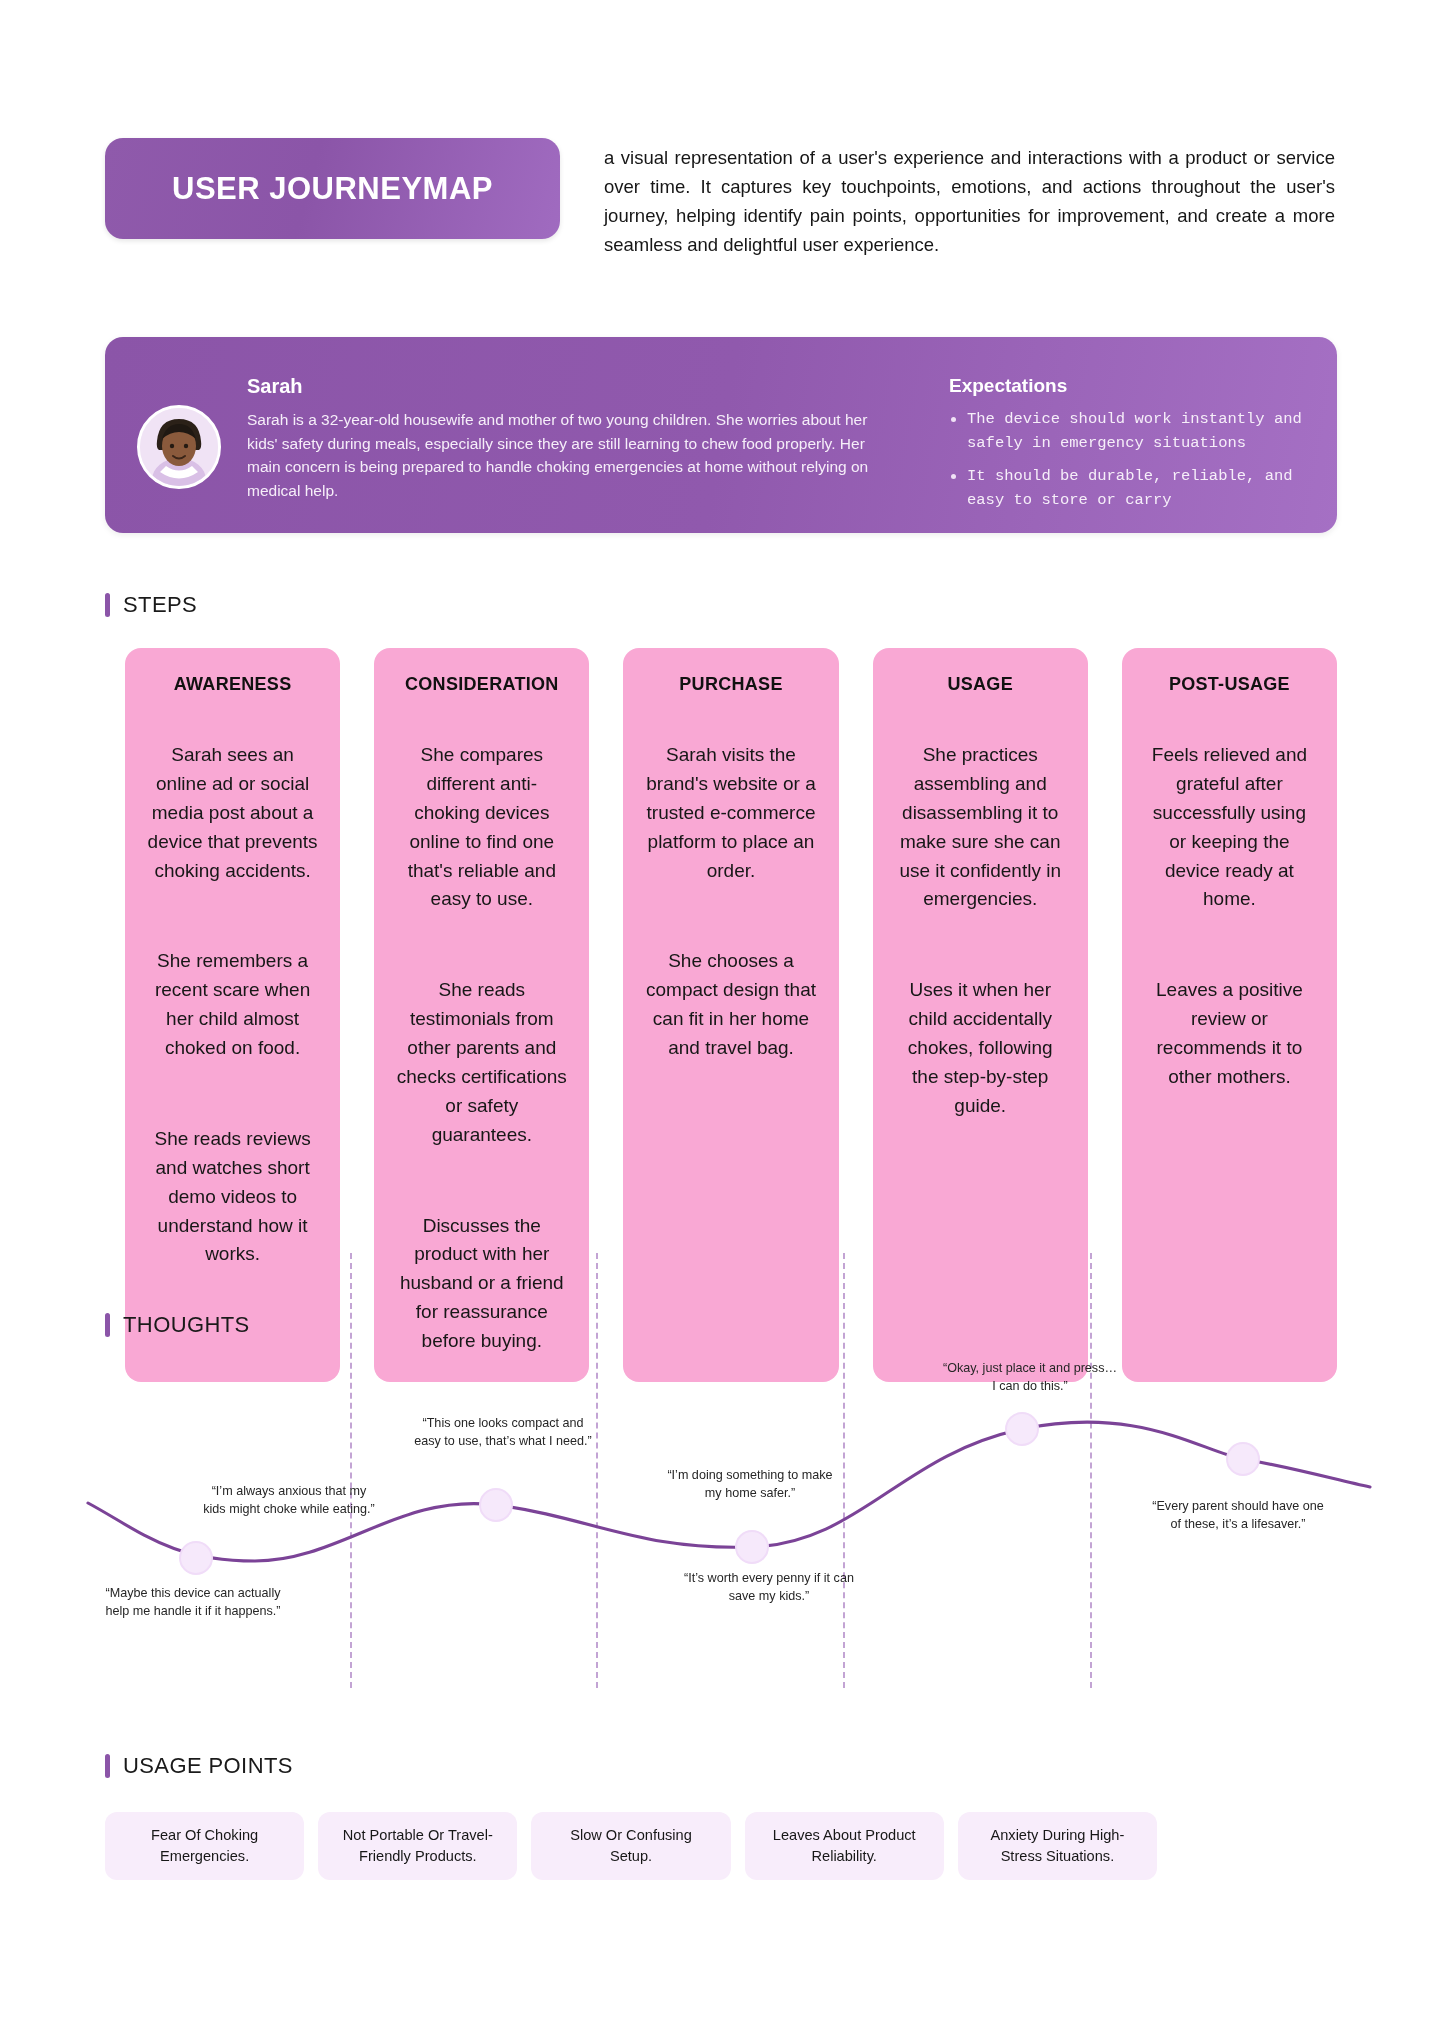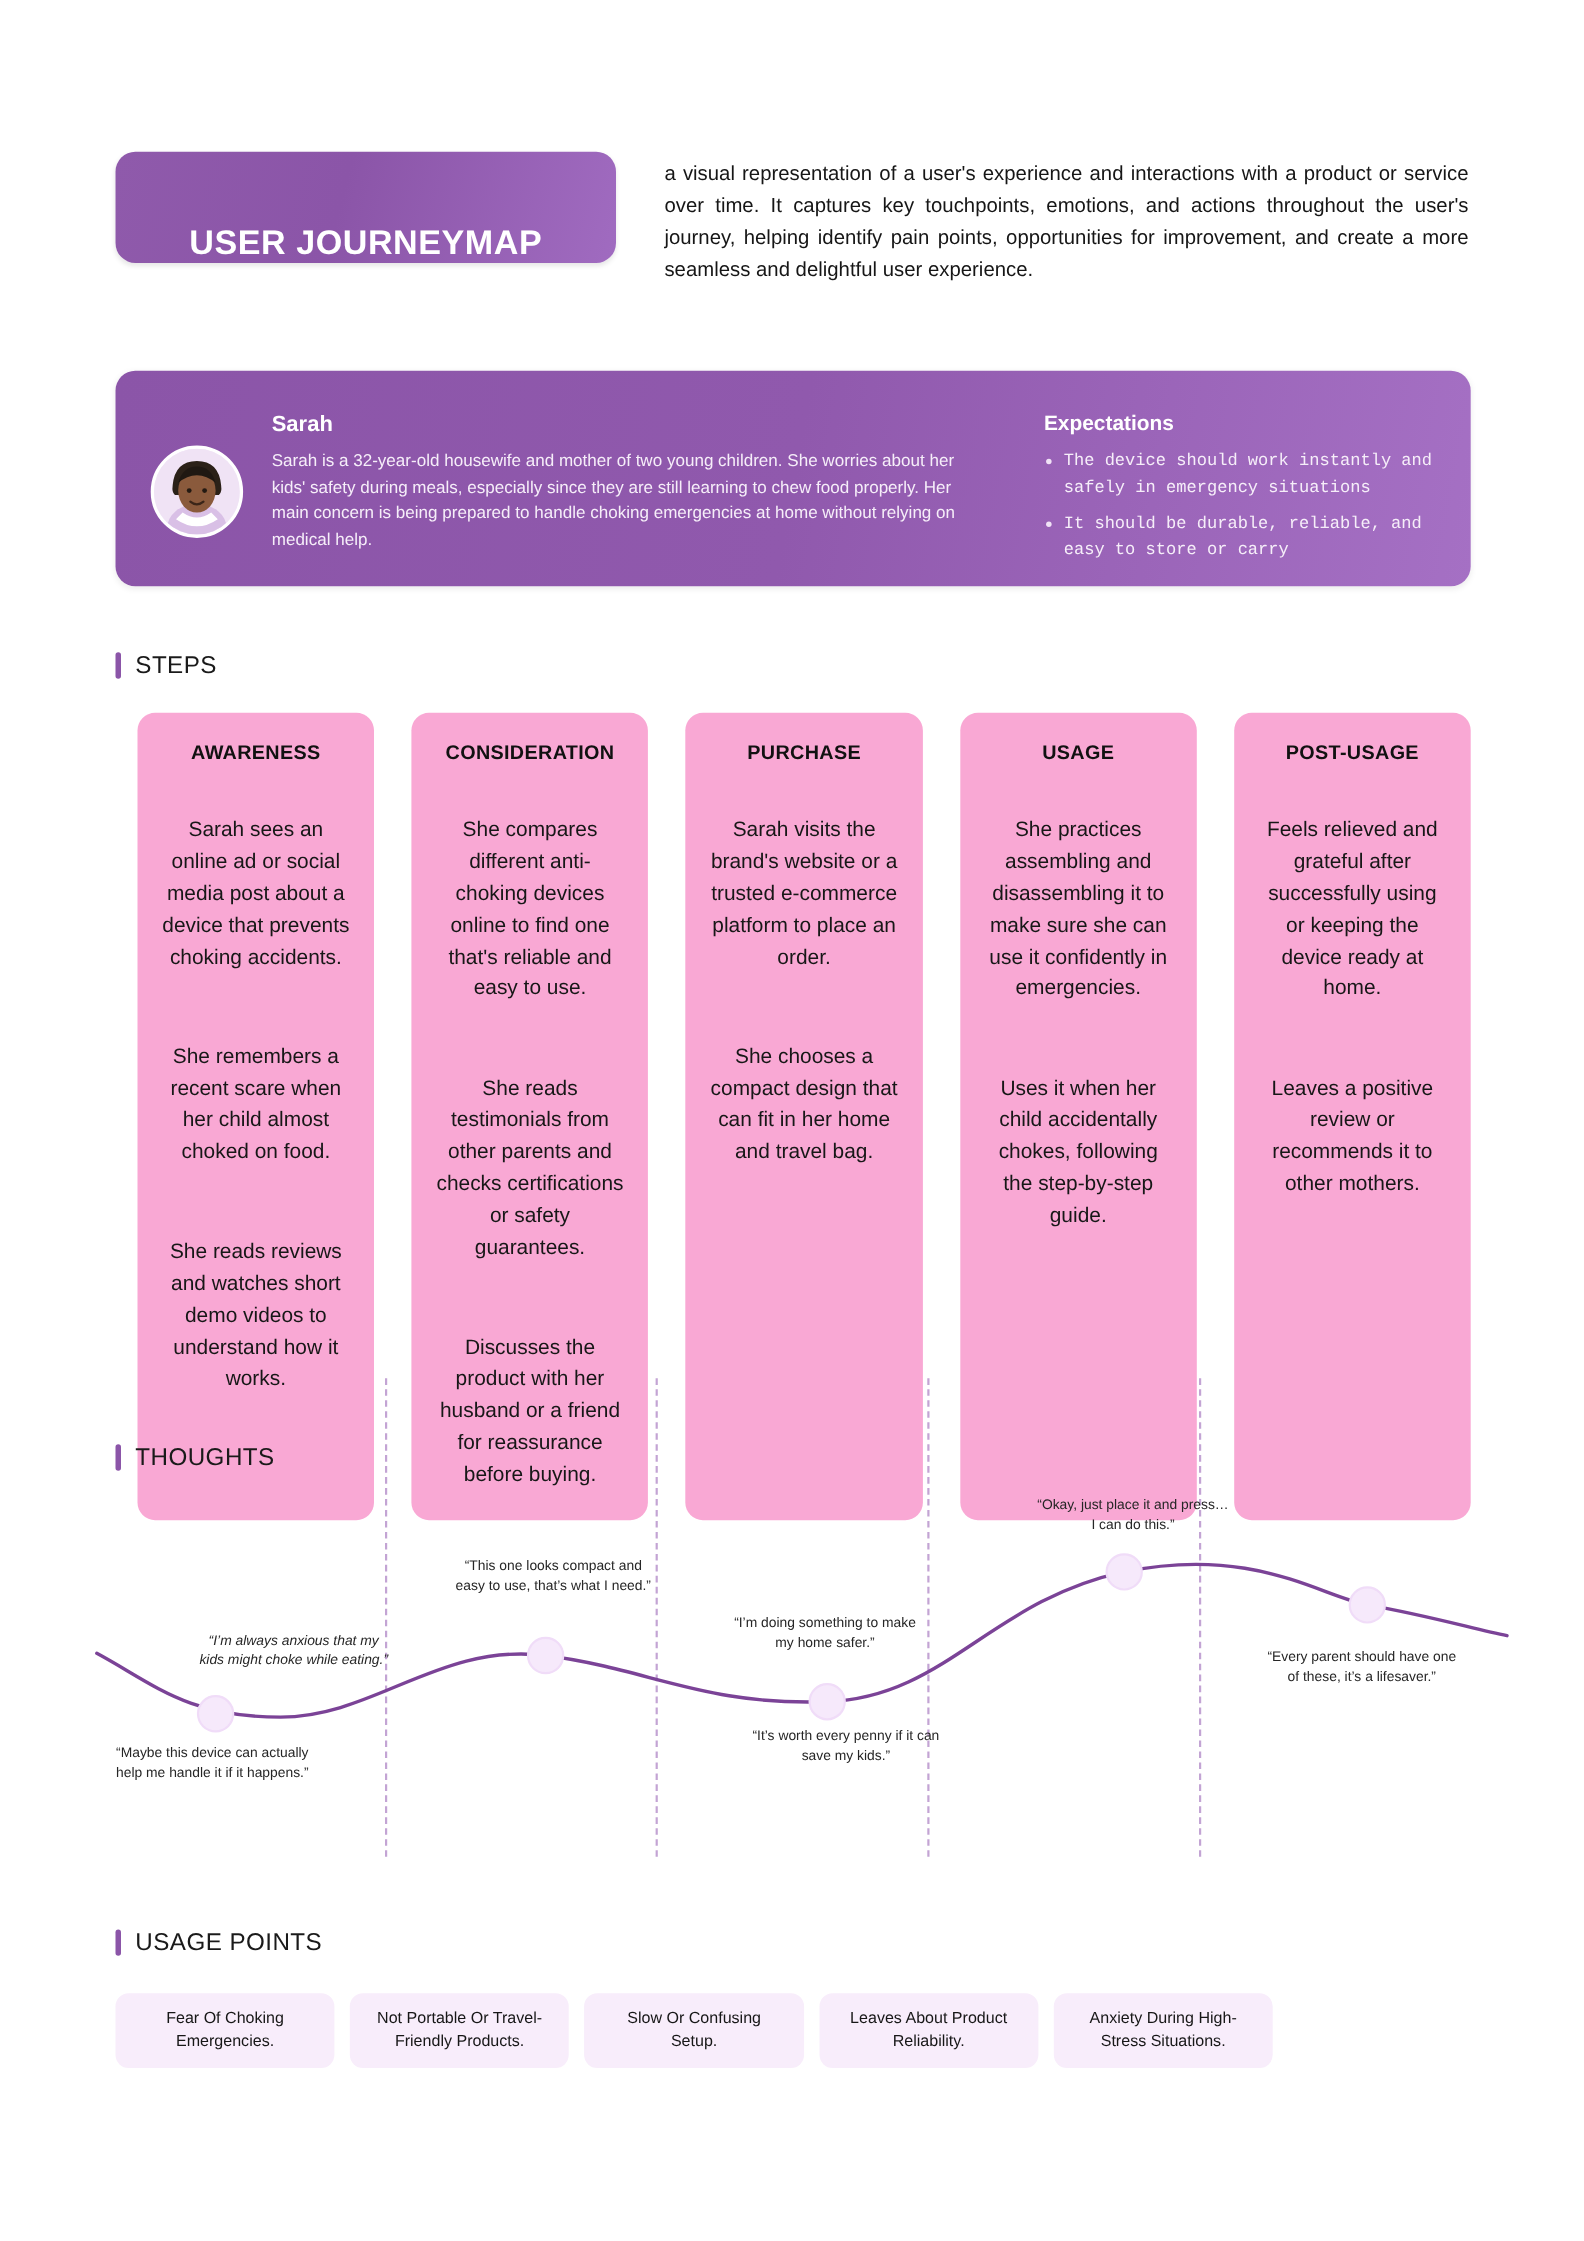--- a/index.html
+++ b/index.html
@@ -24,21 +24,21 @@
     align-items: flex-start;
     padding-top: 138px;
     gap: 44px;
   }
   .title-chip {
     width: 455px;
     height: 101px;
     border-radius: 18px;
     background: linear-gradient(105deg, #8f5aab 0%, #8b55a8 45%, #a06bc0 100%);
     display: flex;
-    align-items: flex-end;
+    align-items: center;
     justify-content: center;
     box-shadow: 0 2px 5px rgba(0,0,0,0.10);
     flex: 0 0 auto;
   }
   .title-chip span {
     color: #ffffff;
     font-size: 31px;
     font-weight: bold;
     letter-spacing: 0.5px;
   }
@@ -317,21 +317,21 @@
                C 860 288, 900 200, 1022 174
                C 1140 150, 1200 196, 1243 204
                C 1300 214, 1340 226, 1370 232" fill="none" stroke="#7b4397" stroke-width="3.1" stroke-linecap="round"></path>
       <circle cx="196" cy="303" r="16" fill="#f6e9fb" stroke="#f0dcf8" stroke-width="2"></circle>
       <circle cx="496" cy="250" r="16" fill="#f6e9fb" stroke="#f0dcf8" stroke-width="2"></circle>
       <circle cx="752" cy="292" r="16" fill="#f6e9fb" stroke="#f0dcf8" stroke-width="2"></circle>
       <circle cx="1022" cy="174" r="16" fill="#f6e9fb" stroke="#f0dcf8" stroke-width="2"></circle>
       <circle cx="1243" cy="204" r="16" fill="#f6e9fb" stroke="#f0dcf8" stroke-width="2"></circle>
     </svg>
 
-    <div class="quote" style="left:177px; top:228px;font-style:italic;">“I’m always anxious that my kids might choke while eating.”</div>
+    <div class="quote" style="left:199px; top:228px;">“I’m always anxious that my kids might choke while eating.”</div>
     <div class="quote" style="left:103px; top:330px;">“Maybe this device can actually help me handle it if it happens.”</div>
     <div class="quote" style="left:413px; top:160px;">“This one looks compact and easy to use, that’s what I need.”</div>
     <div class="quote" style="left:660px; top:212px;">“I’m doing something to make my home safer.”</div>
     <div class="quote" style="left:679px; top:315px;">“It’s worth every penny if it can save my kids.”</div>
     <div class="quote" style="left:940px; top:105px;">“Okay, just place it and press… I can do this.”</div>
     <div class="quote" style="left:1148px; top:243px;">“Every parent should have one of these, it’s a lifesaver.”</div>
   </div>
 
   <div class="sec-head" id="pain-head">
     <div class="sec-bar"></div>

